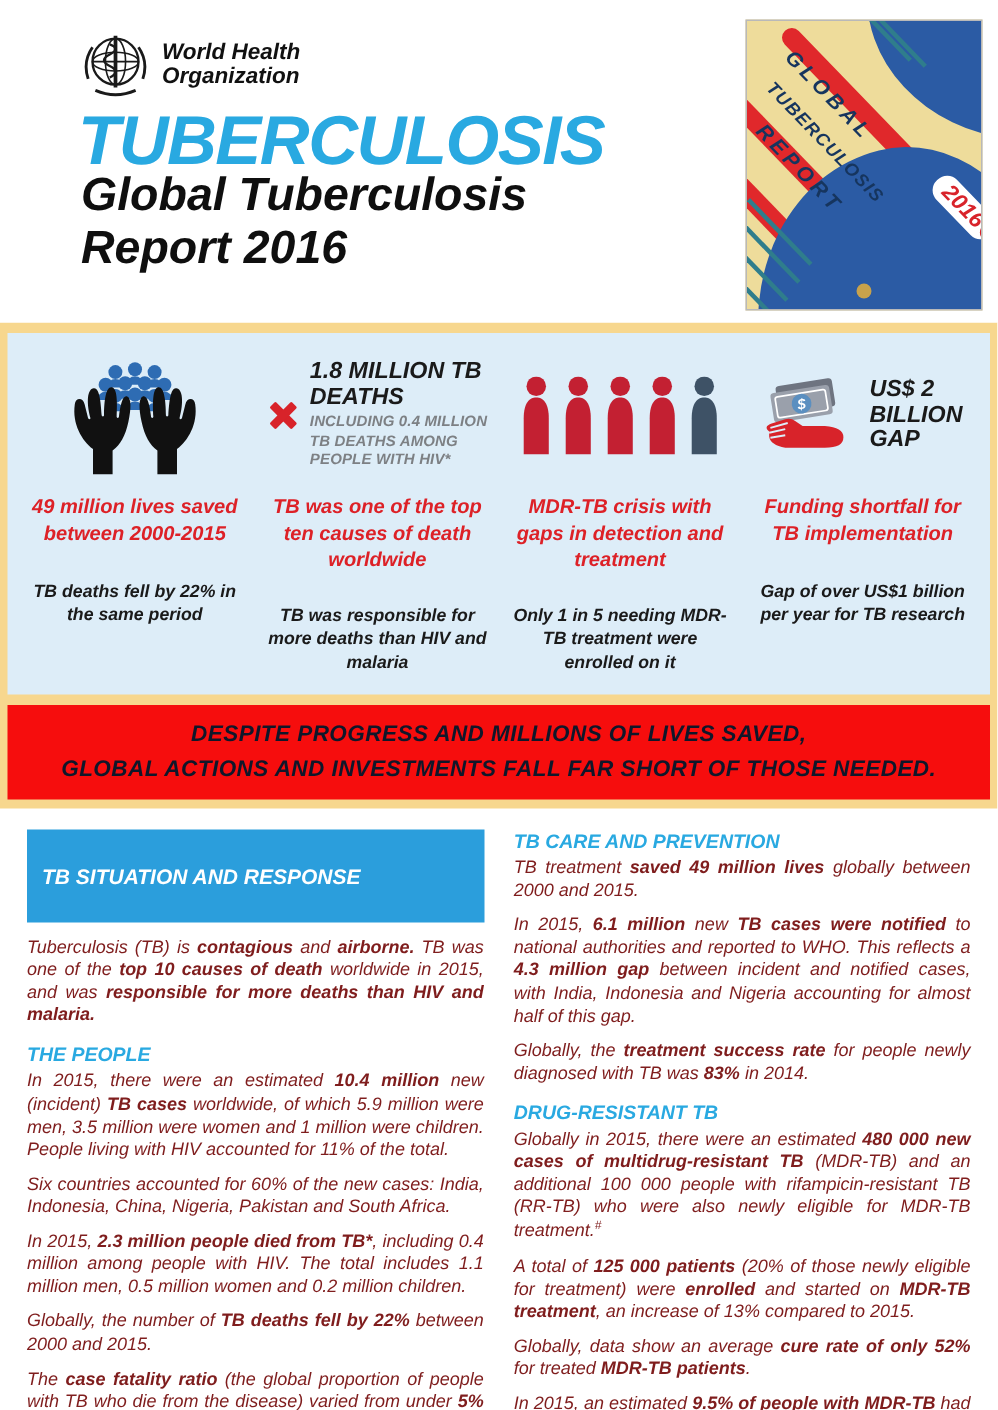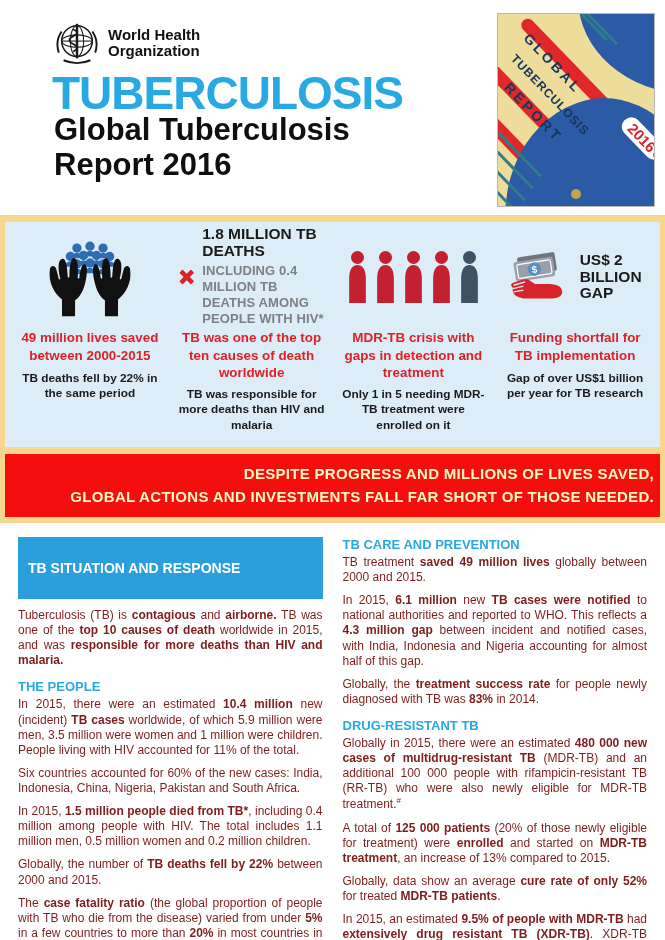--- a/index.html
+++ b/index.html
@@ -1,20 +1,20 @@
 <!DOCTYPE html>
 <html><head>
 <meta charset="utf-8">
 <style>
   * { margin:0; padding:0; box-sizing:border-box; }
   body {
     width:665px; height:940px; overflow:hidden; background:#ffffff;
     font-family:"Liberation Sans","DejaVu Sans",sans-serif; color:#231f20;
   }
-  .page { position:relative; width:665px; height:940px; }
+  .page { position:relative; width:665px; height:940px;font-style:italic; }
 
   
   .header { position:relative; height:215px; background:#fff; }
   .brand { position:absolute; left:54px; top:20px; display:flex; align-items:center; gap:8px; }
   .brand svg { display:block; }
   .brand-name { font-size:15px; font-weight:700; line-height:1.05; color:#111; }
   .main-title { position:absolute; left:52px; top:66px; font-size:46px; font-weight:800;
     letter-spacing:-1px; color:#29a9e1; }
   .sub-title { position:absolute; left:54px; top:112px; font-size:31px; font-weight:800;
     line-height:1.14; color:#0f0f0f; }
@@ -46,29 +46,29 @@
     height:12px; border-radius:50%; background:#d8232a; }
   .cover-emblem { position:absolute; bottom:7px; left:50%; margin-left:-5px;
     width:10px; height:10px; border-radius:50%; background:#c8a24b; }
 
   
   .band { background:#f7d78e; padding:7px 5px 6px 5px; }
   .strip { background:#ddedf8; display:flex; padding:10px 4px 12px 4px; }
   .info-col { flex:1; padding:2px 7px; text-align:center; }
   .icon-area { height:86px; display:flex; align-items:center; justify-content:center; gap:7px; }
   .stat-title { font-size:15.5px; font-weight:800; color:#1a1a1a; line-height:1.08; text-align:left; }
-  .stat-note { font-size:13px; font-weight:700; color:#7d8084; line-height:1.25;
+  .stat-note { font-size:10px; font-weight:700; color:#7d8084; line-height:1.25;
     margin-top:3px; text-align:left; letter-spacing:0.1px; }
   .headline { margin-top:9px; min-height:37px; font-size:13.4px; font-weight:800;
     color:#dd2127; line-height:1.32; }
-  .subtext { margin-top:5px; font-size:11.8px; font-weight:700; color:#1a1a1a; line-height:1.3; }
+  .subtext { margin-top:21px; font-size:11.8px; font-weight:700; color:#1a1a1a; line-height:1.3; }
   .persons { display:flex; gap:5px; align-items:flex-end; }
 
   
-  .banner { margin-top:7px; background:#f60d0d; color:#fef9c3; text-align:right;
+  .banner { margin-top:7px; background:#f60d0d; color:#0f172a; text-align:center;
     padding:9px 6px; font-size:15px; font-weight:800; line-height:1.5; letter-spacing:0.3px; }
 
   
   .columns { display:flex; gap:20px; padding:14px 18px 0 18px; }
   .col { flex:1; min-width:0; }
   .section-bar { background:#2b9edc; color:#fff; font-size:14px; font-weight:800;
     padding:23px 10px; margin-bottom:9px; }
   .subhead { color:#29a9e1; font-size:13px; font-weight:800; margin:11px 0 3px 0; }
   .subhead.first { margin-top:0; }
   .col p { font-size:12px; line-height:1.26; text-align:justify; margin:0 0 8px 0; color:#7f1d1d; }
@@ -237,21 +237,21 @@
   </div>
 
   <div class="columns">
 
     <div class="col">
       <div class="section-bar">TB SITUATION AND RESPONSE</div>
       <p>Tuberculosis (TB) is <b>contagious</b> and <b>airborne.</b> TB was one of the <b>top 10 causes of death</b> worldwide in 2015, and was <b>responsible for more deaths than HIV and malaria.</b></p>
       <div class="subhead">THE PEOPLE</div>
       <p>In 2015, there were an estimated <b>10.4 million</b> new (incident) <b>TB cases</b> worldwide, of which 5.9 million were men, 3.5 million were women and 1 million were children. People living with HIV accounted for 11% of the total.</p>
       <p>Six countries accounted for 60% of the new cases: India, Indonesia, China, Nigeria, Pakistan and South Africa.</p>
-      <p>In 2015, <b>1.5 million people died from TB*</b>, including 0.4 million among people with HIV. The total includes 1.1 million men, 0.5 million women and 0.2 million children.</p>
+      <p>In 2015, <b>2.3 million people died from TB*</b>, including 0.4 million among people with HIV. The total includes 1.1 million men, 0.5 million women and 0.2 million children.</p>
       <p>Globally, the number of <b>TB deaths fell by 22%</b> between 2000 and 2015.</p>
       <p>The <b>case fatality ratio</b> (the global proportion of people with TB who die from the disease) varied from under <b>5%</b> in a few countries to more than <b>20%</b> in most countries in the WHO African Region. This shows considerable inequalities among countries in access to TB diagnosis and treatment that need to be addressed.</p>
 
     </div>
 
     <div class="col">
       <div class="subhead first">TB CARE AND PREVENTION</div>
       <p>TB treatment <b>saved 49 million lives</b> globally between 2000 and 2015.</p>
       <p>In 2015, <b>6.1 million</b> new <b>TB cases were notified</b> to national authorities and reported to WHO. This reflects a <b>4.3 million gap</b> between incident and notified cases, with India, Indonesia and Nigeria accounting for almost half of this gap.</p>
       <p>Globally, the <b>treatment success rate</b> for people newly diagnosed with TB was <b>83%</b> in 2014.</p>

